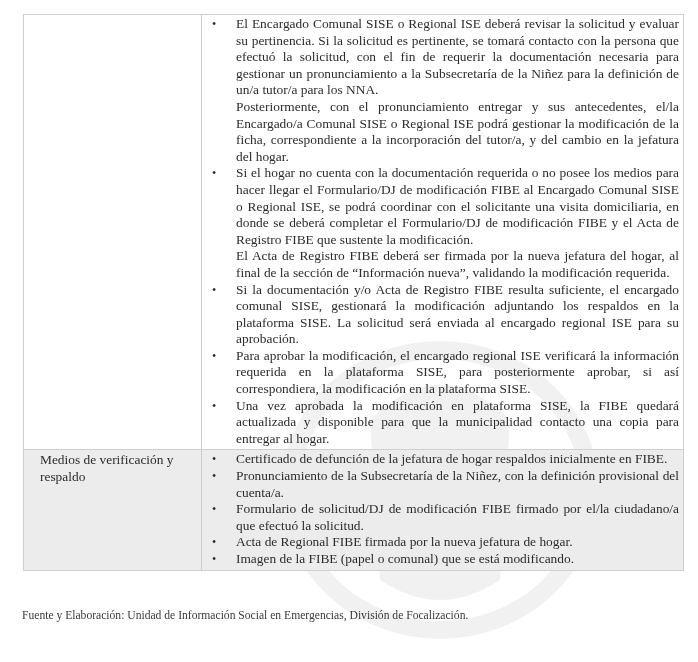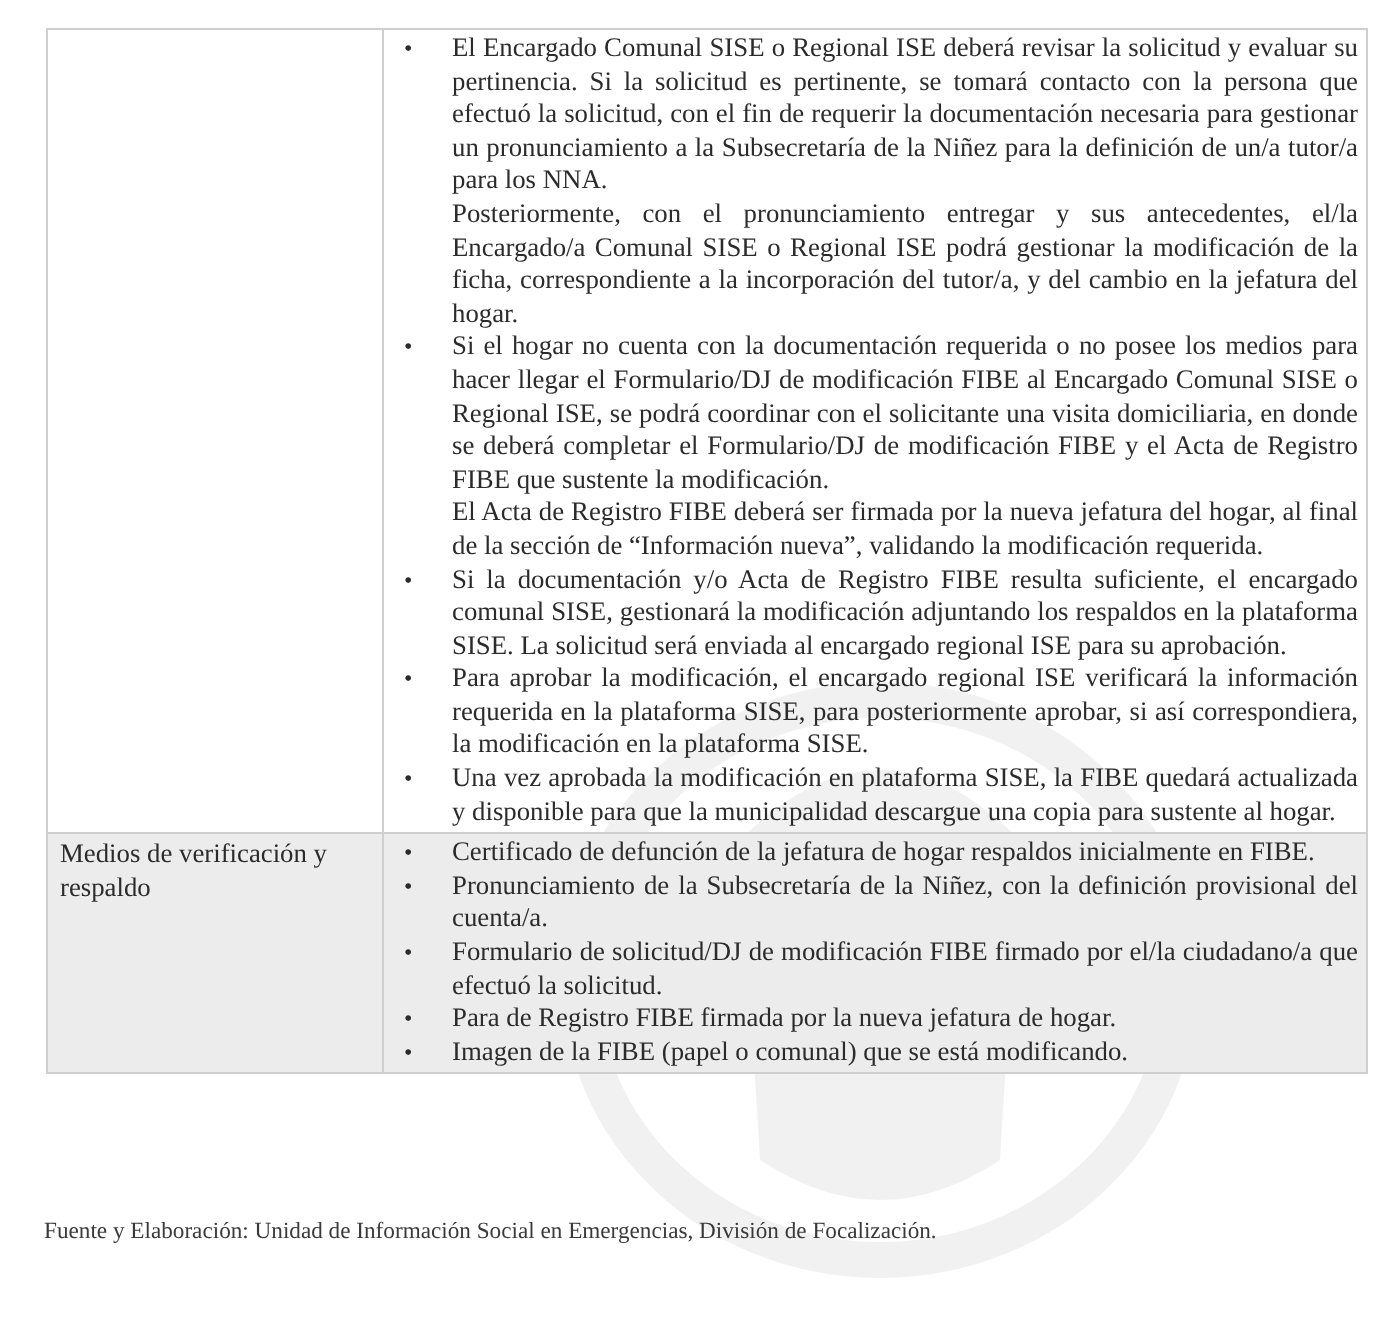--- a/index.html
+++ b/index.html
@@ -3,21 +3,21 @@
 <meta charset="utf-8">
 <style>
   html, body { margin: 0; padding: 0; background: #ffffff; }
   body { width: 698px; height: 662px; position: relative; overflow: hidden;
          font-family: "Liberation Serif", "DejaVu Serif", serif; color: #2b2b2b; }
   .watermark { position: absolute; left: 250px; top: 330px; width: 380px; height: 320px;
                opacity: 0.05; pointer-events: none; }
   table.doc { position: absolute; left: 23px; top: 14px; width: 661px; border-collapse: collapse;
               font-size: 13.4px; line-height: 16.6px; }
   table.doc td { border: 1px solid #cfcfcf; vertical-align: top; }
-  td.label { width: 157px; padding: 2px 4px 0 6px; }
+  td.label { width: 157px; padding: 2px 4px 0 16px; }
   td.content { padding: 1px 4px 2px 4px; }
   tr.row-shaded td { background: #ececec; }
   ul.bullets { list-style: none; margin: 0; padding: 0; }
   ul.bullets li { position: relative; padding-left: 30px; text-align: justify; }
   ul.bullets li .bullet { position: absolute; left: 6px; top: 0; font-size: 12px; }
   ul.bullets li p { margin: 0; }
   .footer { position: absolute; left: 22px; top: 609px; font-size: 11.6px; color: #3a3a3a; }
 </style>
 </head>
 <body>
@@ -46,21 +46,21 @@
             <li>
               <span class="bullet">•</span>
               <p>Si la documentación y/o Acta de Registro FIBE resulta suficiente, el encargado comunal SISE, gestionará la modificación adjuntando los respaldos en la plataforma SISE. La solicitud será enviada al encargado regional ISE para su aprobación.</p>
             </li>
             <li>
               <span class="bullet">•</span>
               <p>Para aprobar la modificación, el encargado regional ISE verificará la información requerida en la plataforma SISE, para posteriormente aprobar, si así correspondiera, la modificación en la plataforma SISE.</p>
             </li>
             <li>
               <span class="bullet">•</span>
-              <p>Una vez aprobada la modificación en plataforma SISE, la FIBE quedará actualizada y disponible para que la municipalidad descargue una copia para sustente al hogar.</p>
+              <p>Una vez aprobada la modificación en plataforma SISE, la FIBE quedará actualizada y disponible para que la municipalidad contacto una copia para entregar al hogar.</p>
             </li>
           </ul>
         </td>
       </tr>
       <tr class="row-shaded">
         <td class="label"><span>Medios de verificación y respaldo</span></td>
         <td class="content">
           <ul class="bullets">
             <li>
               <span class="bullet">•</span>
@@ -69,21 +69,21 @@
             <li>
               <span class="bullet">•</span>
               <p>Pronunciamiento de la Subsecretaría de la Niñez, con la definición provisional del cuenta/a.</p>
             </li>
             <li>
               <span class="bullet">•</span>
               <p>Formulario de solicitud/DJ de modificación FIBE firmado por el/la ciudadano/a que efectuó la solicitud.</p>
             </li>
             <li>
               <span class="bullet">•</span>
-              <p>Para de Registro FIBE firmada por la nueva jefatura de hogar.</p>
+              <p>Acta de Regional FIBE firmada por la nueva jefatura de hogar.</p>
             </li>
             <li>
               <span class="bullet">•</span>
               <p>Imagen de la FIBE (papel o comunal) que se está modificando.</p>
             </li>
           </ul>
         </td>
       </tr>
     </tbody>
 </table>

